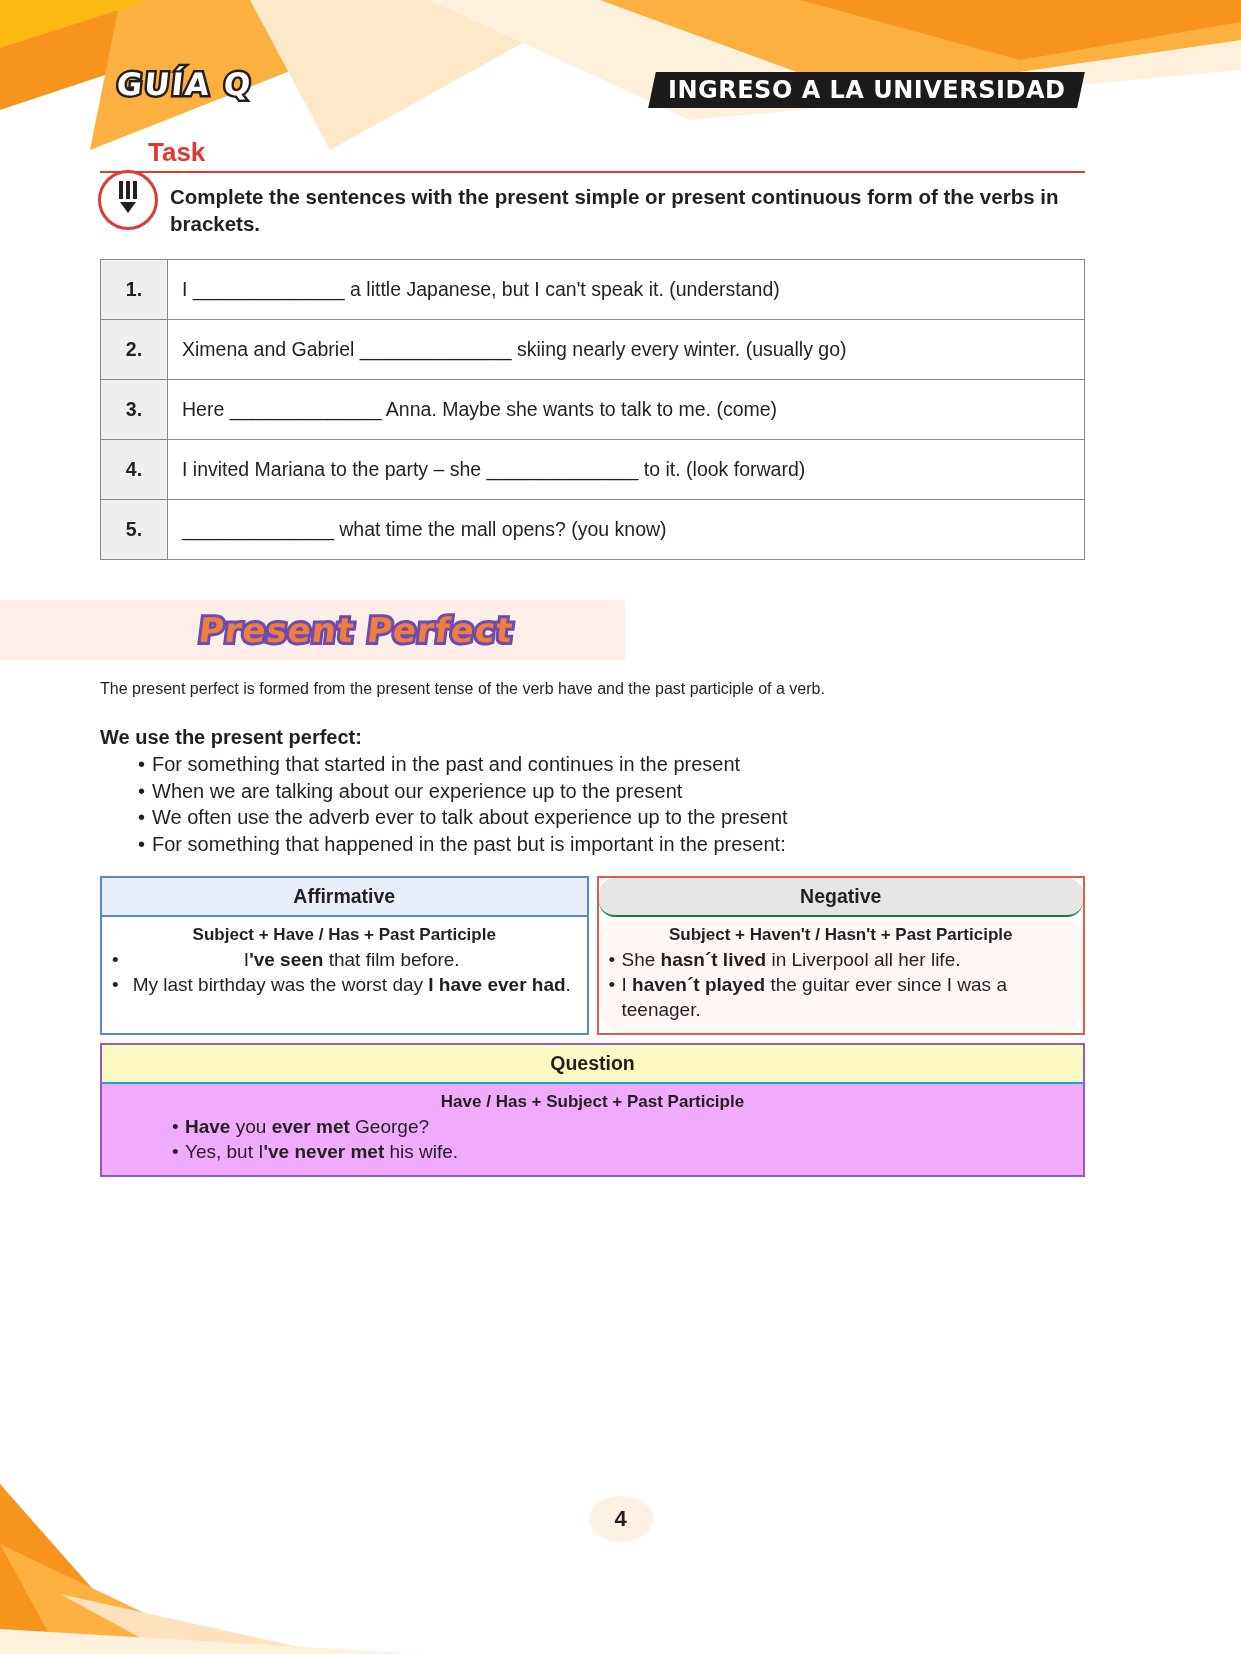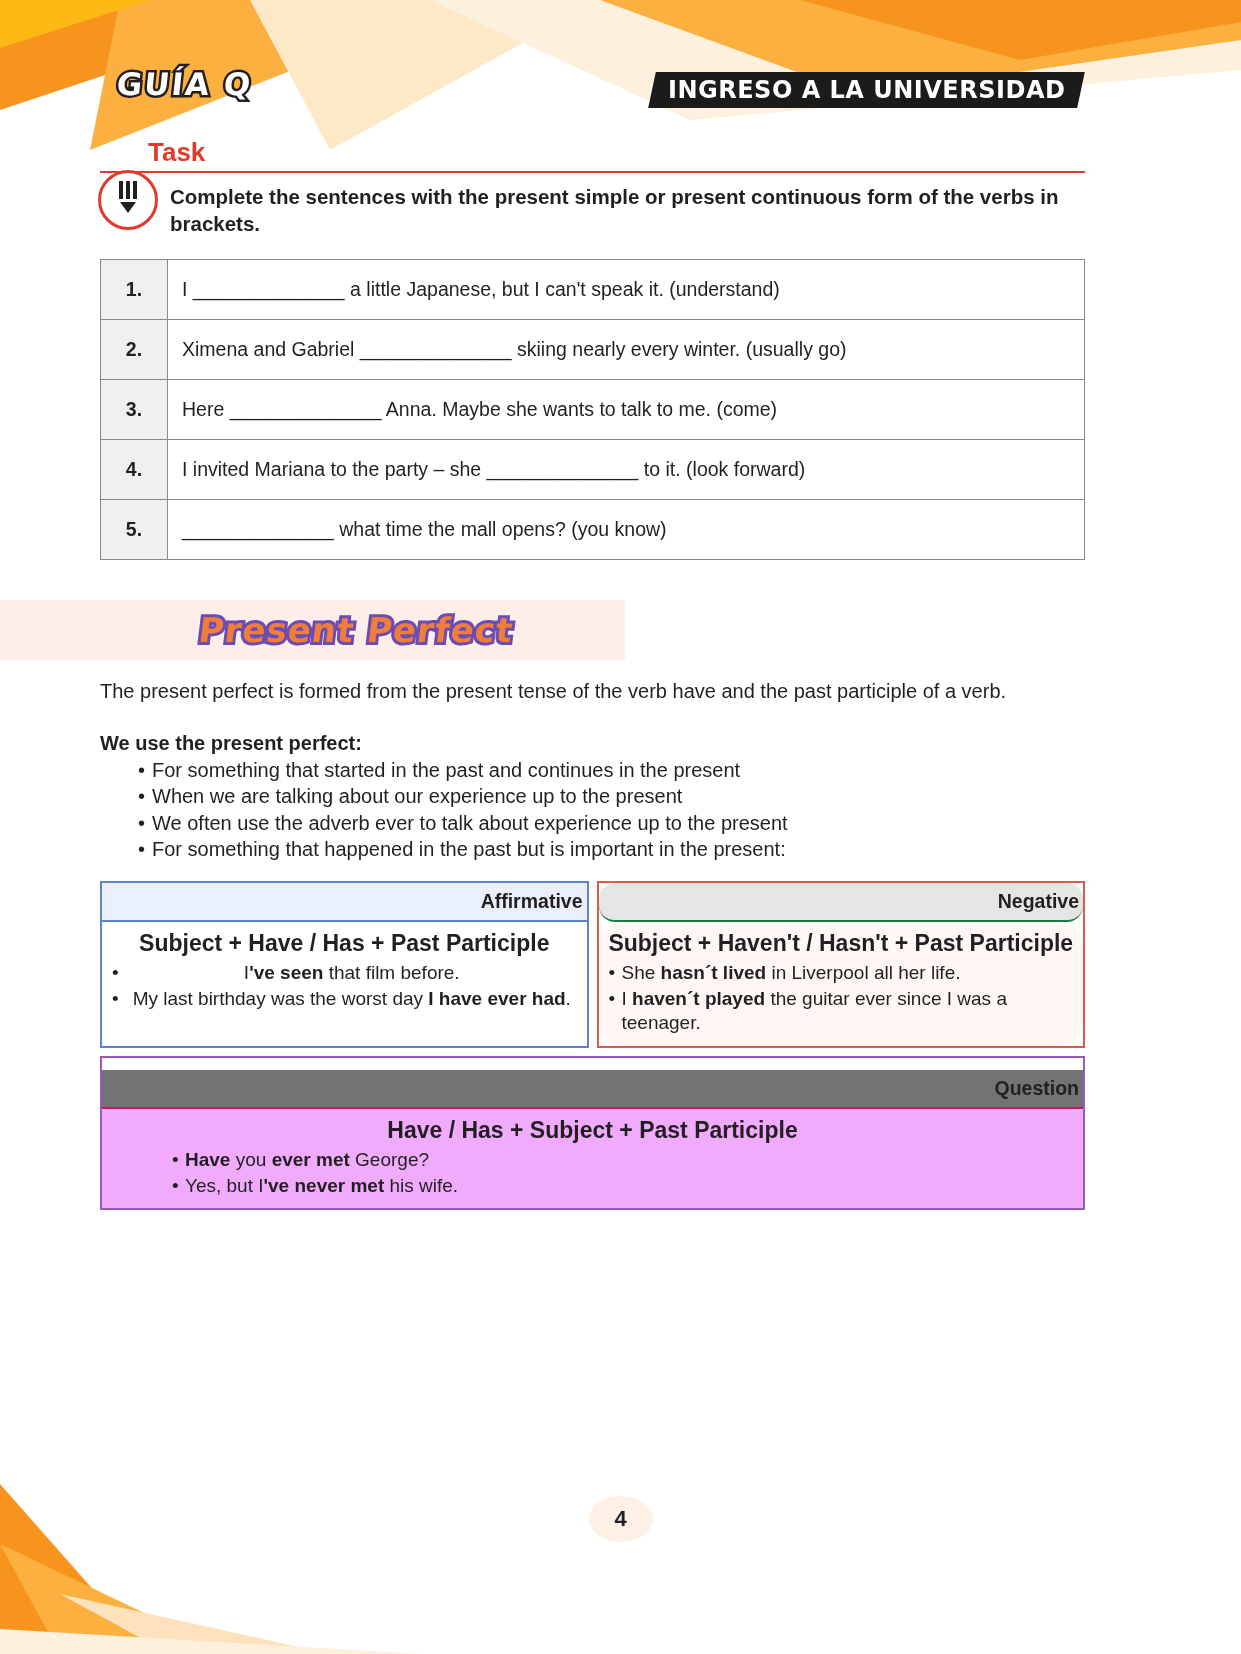--- a/index.html
+++ b/index.html
@@ -167,21 +167,21 @@
     font-size: 34px;
     letter-spacing: 1px;
     color: #f07d3a;
     -webkit-text-stroke: 6px #6b4bb5;
     paint-order: stroke fill;
     transform: skewX(-7deg);
     white-space: nowrap;
   }
 
   .para {
-    font-size: 20px;
+    font-size: 16px;
     line-height: 1.38;
     margin-top: 18px;
   }
   .lead-bold {
     font-size: 20px;
     font-weight: bold;
     margin-top: 26px;
   }
   ul.bullets {
     list-style: none;
@@ -204,34 +204,34 @@
   .box-row {
     display: flex;
     gap: 8px;
     margin-top: 18px;
   }
   .gbox {
     flex: 1 1 0;
     box-sizing: border-box;
   }
   .gbox .gb-head {
-    text-align: right;
+    text-align: center;
     font-weight: bold;
     font-size: 19.5px;
     padding: 7px 4px;
   }
   .gbox .gb-body {
     padding: 4px 8px 10px 8px;
     font-size: 19px;
     line-height: 1.3;
   }
   .gb-formula {
     text-align: center;
     font-weight: bold;
-    font-size: 23px;
+    font-size: 17px;
     margin: 3px 0 2px 0;
   }
   .gb-list {
     list-style: none;
     margin: 0;
     padding: 0;
   }
   .gb-list li {
     position: relative;
     padding-left: 15px;
@@ -245,21 +245,21 @@
 
   .box-aff { border: 2px solid #5b86c9; }
   .box-aff .gb-head { background: #eaf0fb; border-bottom: 2px solid #5b86c9; }
   .box-aff .gb-body { background: #ffffff; text-align: center; }
 
   .box-neg { border: 2px solid #e0594a; }
   .box-neg .gb-head { background: #e5e5e5; border-bottom: 2px solid #15803d; border-radius: 16px; }
   .box-neg .gb-body { background: #fff7f6; border-radius: 25px; }
 
   .box-q { border: 2px solid #9b59b6; margin-top: 8px; }
-  .box-q .gb-head { background: #737373; border-bottom: 2px solid #be185d; margin-top: 12px; }
+  .box-q .gb-head { background: #fef9c3; border-bottom: 2px solid #0ea5e9; }
   .box-q .gb-body { background: #f0abfc; }
   .box-q .gb-list { padding-left: 60px; }
 
   
   .page-num {
     position: absolute;
     left: 50%;
     transform: translateX(-50%);
     bottom: 112px;
     width: 64px; height: 46px;

